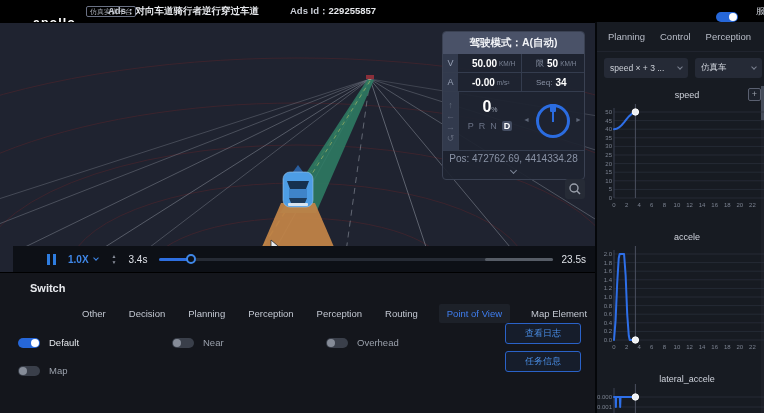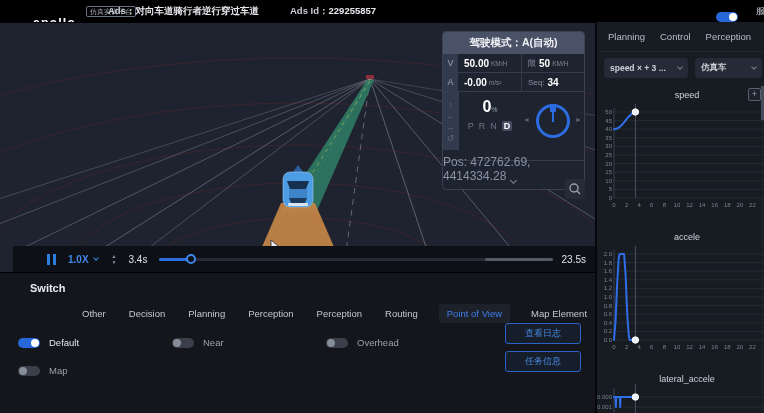--- a/index.html
+++ b/index.html
@@ -29,39 +29,39 @@
   .viewport { position:absolute; left:0; top:22px; width:595px; height:250px; background:#1f2330; border-top:1px solid #000; }
   .scene { position:absolute; left:0; top:0; }
   .zoom-btn { position:absolute; left:565px; top:156px; width:20px; height:20px; background:#262b36; border-radius:3px; display:flex; align-items:center; justify-content:center; }
   .mouse-cursor { position:absolute; left:270px; top:216px; }
 
   
   .dash { position:absolute; left:442px; top:8px; width:143px; background:rgba(30,35,48,.93); border:1px solid #3a4152; border-radius:4px; overflow:hidden; }
   .dash-header { height:22px; background:#4a5268; color:#f0f2f6; font-size:10.5px; font-weight:bold; display:flex; align-items:center; justify-content:center; }
   .dash-row { height:19px; display:grid; grid-template-columns:15px 1fr 1fr; border-bottom:1px solid #343c4e; }
   .dash-key { background:#323a4d; color:#97a0b4; font-size:9px; display:flex; align-items:center; justify-content:center; }
-  .dash-cell { display:flex; align-items:center; padding-left:6px; }
+  .dash-cell { display:flex; align-items:center; padding-left:14px; }
   .dash-cell.r { border-left:1px solid #343c4e; }
   .dash-val { color:#fff; font-size:10px; font-weight:bold; }
   .dash-unit { color:#7b8496; font-size:6.5px; margin-left:2px; }
   .dash-sub { color:#8a93a6; font-size:8px; margin-right:3px; }
   .dash-lower { height:58px; display:grid; grid-template-columns:16px 62px 1fr; }
   .dash-icons { background:#323a4d; border-right:1px solid #343c4e; display:flex; flex-direction:column; align-items:center; justify-content:center; gap:1px; color:#5f6779; font-size:9px; line-height:10px; }
   .dash-center { padding-top:6px; text-align:center; }
   .pct-v { color:#fff; font-size:16px; font-weight:bold; }
   .pct-u { color:#9aa2b2; font-size:7px; }
   .gears { margin-top:5px; display:flex; justify-content:center; gap:5px; font-size:9px; color:#6b7386; }
   .gears .active { background:#454e63; color:#fff; font-weight:bold; border-radius:2px; padding:0 2px; }
   .steer-wrap { position:relative; display:flex; align-items:center; justify-content:center; }
   .wheel { width:34px; height:34px; border:3px solid #2b6ce0; border-radius:50%; position:relative; }
   .wheel::before { content:''; position:absolute; top:-3px; left:50%; margin-left:-3px; width:6px; height:8px; background:#2b6ce0; border-radius:1px; }
   .wheel::after { content:''; position:absolute; top:3px; left:50%; margin-left:-1px; width:2px; height:12px; background:#2b6ce0; }
   .steer-arrow { position:absolute; top:24px; font-size:7px; color:#5d6577; }
   .steer-arrow.l { left:2px; } .steer-arrow.rr { right:2px; }
-  .dash-pos { height:16px; border-top:1px solid #343c4e; color:#8a93a6; font-size:12px; display:flex; align-items:center; justify-content:center;margin-top:10px; }
+  .dash-pos { height:16px; border-top:1px solid #343c4e; color:#8a93a6; font-size:10px; display:flex; align-items:center; justify-content:center; }
   .dash-collapse { height:13px; display:flex; align-items:flex-start; justify-content:center; }
   .chev { display:inline-block; width:5px; height:5px; border-right:1.3px solid; border-bottom:1.3px solid; transform:rotate(45deg); }
   .dash-collapse .chev { color:#7b8496; margin-top:2px; }
 
   
   .playbar { position:absolute; left:13px; bottom:0; width:595px; height:26px; background:#0d1016; display:flex; align-items:center; }
   .pause-icon { margin-left:34px; display:flex; gap:3px; }
   .pause-icon i { width:3px; height:11px; background:#2e7de0; display:block; }
   .rate { margin-left:12px; color:#3f87e8; font-size:10px; font-weight:bold; display:flex; align-items:center; gap:5px; }
   .rate .chev { width:4px; height:4px; margin-top:-2px; }
@@ -85,21 +85,21 @@
   .toggle-label { font-size:9.5px; color:#9aa0ab; }
   .toggle-item.first .toggle-label { color:#e4e7ec; font-weight:normal; }
   .side-buttons { position:absolute; left:505px; top:50px; display:flex; flex-direction:column; gap:7px; }
   .blue-btn { width:76px; height:21px; border:1px solid #2a62c8; border-radius:3px; color:#4a8fe8; background:rgba(40,80,160,.12); font-size:9px; display:flex; align-items:center; justify-content:center; }
 
   
   .right-panel { position:absolute; left:595px; top:22px; width:169px; height:391px; background:#171b22; border-left:2px solid #05070a; overflow:hidden; }
   .rp-tabs { position:absolute; left:0; top:0; width:169px; height:30px; display:flex; align-items:center; gap:11px; padding-left:9px; border-bottom:1px solid #20242e; overflow:hidden; }
   .rtab { color:#b8bdc8; font-size:9.5px; white-space:nowrap; padding:4px 2px; }
   .rp-selects { position:absolute; left:0; top:36px; display:flex; gap:7px; padding-left:7px; width:169px; }
-  .select-box { height:20px; background:#252a36; border-radius:3px; display:flex; align-items:center; justify-content:space-between; padding:0 6px; color:#ced2da; font-size:8.5px;font-weight:bold; }
+  .select-box { height:20px; background:#252a36; border-radius:3px; display:flex; align-items:center; justify-content:space-between; padding:0 6px; color:#ced2da; font-size:8.5px; }
   .select-box .chev { width:4px; height:4px; color:#7b8290; margin-top:-2px; }
   .sel-1 { width:84px; } .sel-2 { width:67px; }
   .add-btn { position:absolute; right:3px; top:66px; width:13px; height:13px; border:1px solid #5a6070; border-radius:2px; color:#9aa0ab; font-size:9px; line-height:11px; text-align:center; background:#1d222c; z-index:3; }
   .rp-scroll { position:absolute; right:0; top:64px; width:3px; height:327px; background:#1d2028; }
   .rp-scroll i { display:block; width:3px; height:34px; background:#454c5a; }
   .charts { position:absolute; left:0; top:64px; width:169px; height:327px; overflow:hidden; }
   .chart { position:relative; width:169px; }
   .chart svg { display:block; }
 </style>
 </head>

